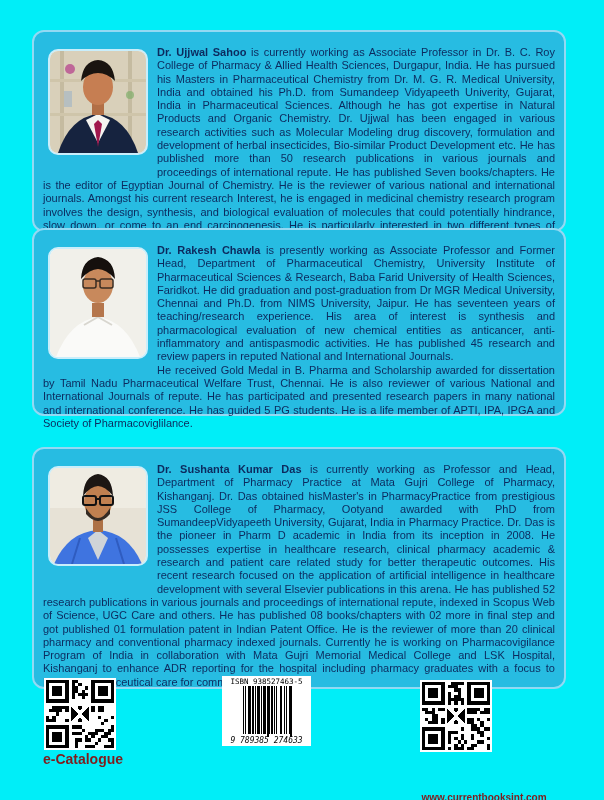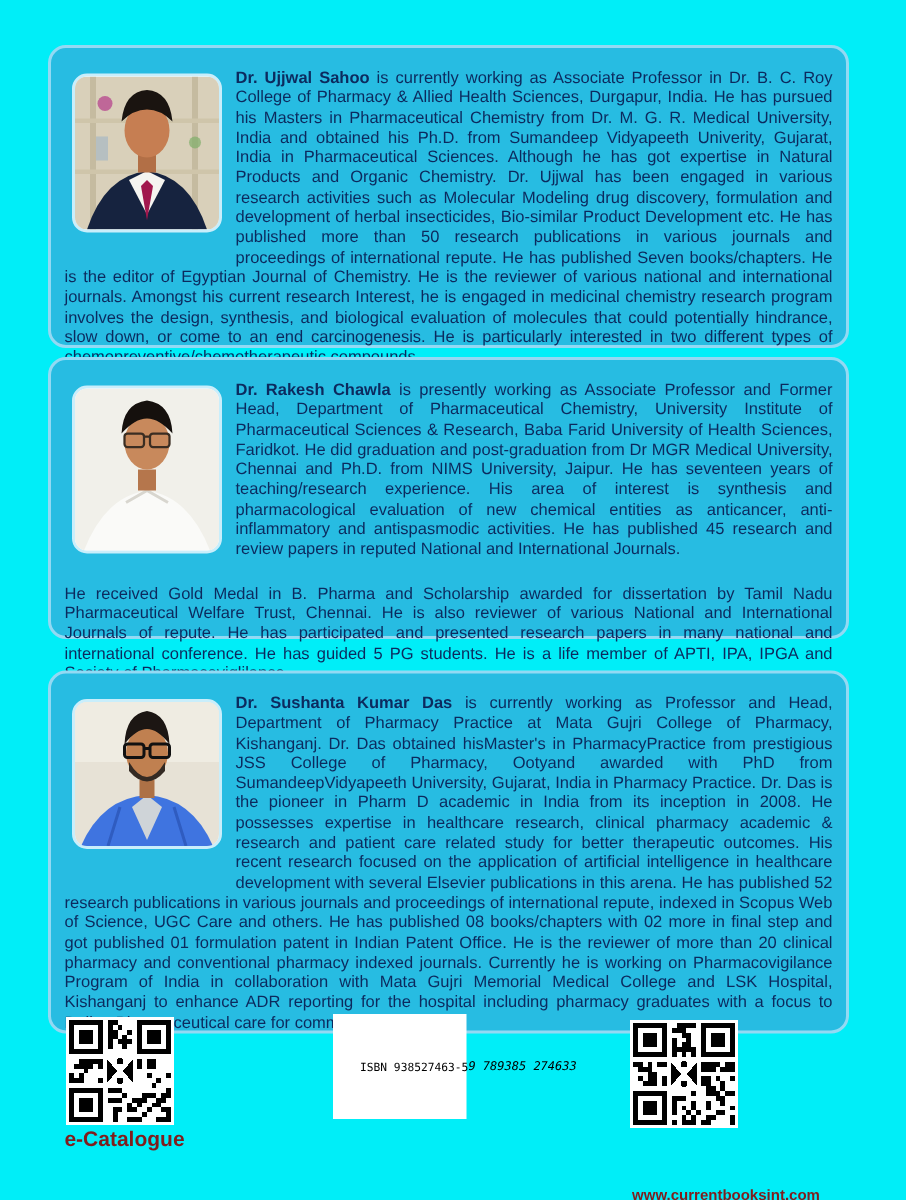--- a/index.html
+++ b/index.html
@@ -8,23 +8,23 @@
     background:#00eef8;
     font-family:"Liberation Sans",sans-serif;
   }
   .card{
     position:absolute;left:32px;width:534px;box-sizing:border-box;
     background:#27bce2;border:2px solid #93d9f3;border-radius:12px;
     padding:14px 9px 3px 9px;color:#0c2a5e;
     font-size:11px;line-height:13.3px;text-align:justify;
   }
   .card p{margin:0}
-  .card p.cont{margin-top:16px}
+  .card p.cont{margin-top:0}
   #card1{top:30px;height:202px}
-  #card2{top:238px;height:188px}
+  #card2{top:228px;height:188px}
   #card3{top:447px;height:242px}
   .photo{
     float:left;margin:3px 9px 14px 5px;border:2px solid #c9eefb;border-radius:10px;
     overflow:hidden;background:#fff;
   }
   .photo svg{display:block}
   #card2 .photo{margin-bottom:8px}
   #card3 .photo{margin-bottom:26px}
   b{font-weight:bold}
 
@@ -34,21 +34,21 @@
   }
   #qr-left{left:44px;top:678px}
   #qr-right{left:420px;top:680px}
   .footer-label{
     position:absolute;font-weight:bold;color:#7f1d1d;text-align:center;
   }
   #ecat{left:28px;top:751px;width:110px;font-size:14px}
   #site{left:376px;top:792px;width:216px;font-size:10px}
   #barcode-box{
     position:absolute;left:222px;top:676px;width:89px;height:70px;background:#fff;
-    display:flex;flex-direction:row;align-items:center;box-sizing:border-box;padding:1px 18px;
+    display:flex;flex-direction:column;align-items:center;box-sizing:border-box;padding:1px 18px;
   }
   #isbn-line{
     font-family:"DejaVu Sans Mono",monospace;font-size:7.5px;color:#000;white-space:nowrap;letter-spacing:0;
   }
   #bars{width:100%;flex:1 1 auto}
   #digits-line{
     font-family:"DejaVu Sans Mono",monospace;font-size:8px;color:#000;white-space:nowrap;margin-top:-1px;font-style:italic;
   }
 </style>
 </head>

